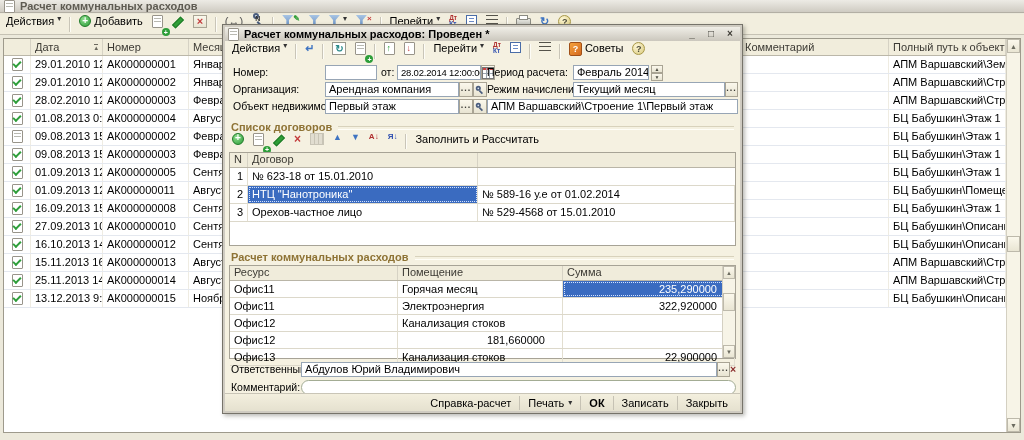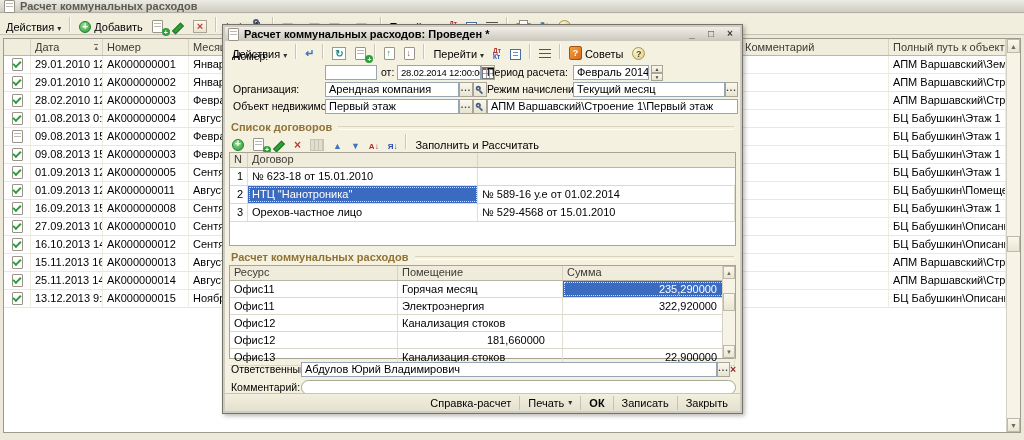--- a/index.html
+++ b/index.html
@@ -5,21 +5,21 @@
   html,body{margin:0;padding:0;}
   .screen{position:relative;width:1024px;height:440px;background:#ECE9DB;overflow:hidden;
           font-family:"Liberation Sans",sans-serif;font-size:11px;color:#000;}
   
   .mw-title{position:absolute;left:0;top:0;width:100%;height:13px;
     background:linear-gradient(#EDEBE5,#CFCBC2);border-bottom:1px solid #B3AFA4;
     display:flex;align-items:center;gap:5px;padding-left:4px;box-sizing:border-box;
     font-weight:bold;color:#5E5B52;}
   .mw-toolbar{position:absolute;left:0;top:14px;width:100%;height:21px;background:#F2EEDE;
     border-bottom:1px solid #C6C2B4;display:flex;align-items:center;gap:3px;padding:0 3px;box-sizing:border-box;}
-  .tb-btn{height:18px;display:inline-flex;align-items:flex-end;gap:3px;padding:0 3px;white-space:nowrap;}
+  .tb-btn{height:18px;display:inline-flex;align-items:flex-start;gap:3px;padding:0 3px;white-space:nowrap;}
   .tb-sep{width:1px;height:15px;background:#C9C5B8;border-right:1px solid #FDFCF6;margin:0 2px;}
   .caret{font-size:8px;color:#333;line-height:1;}
   
   .page{width:9px;height:11px;background:#fff;border:1px solid #98948A;border-radius:1px;position:relative;flex:0 0 auto;}
   .page.lines::before{content:"";position:absolute;left:1px;right:1px;top:2px;height:6px;
     background:repeating-linear-gradient(#B9B9B1 0 1px,transparent 1px 3px);}
   .page .chk{position:absolute;left:0;top:2px;width:6px;height:3px;border-left:2px solid #2E9E3A;
     border-bottom:2px solid #2E9E3A;transform:rotate(-45deg);}
   .page .arr-up{position:absolute;left:1px;top:0px;color:#2E9E3A;font-size:9px;font-weight:bold;line-height:10px;}
   .page .arr-dn{position:absolute;left:1px;top:0px;color:#C43C3C;font-size:9px;font-weight:bold;line-height:10px;}
@@ -465,21 +465,21 @@
         <span class="tb-sep"></span>
         <span class="tb-btn">
           <span class="advice"></span>
           <span>Советы</span>
         </span>
         <span class="tb-btn">
             <span class="helpc"></span>
           </span>
       </div>
 
-      <span class="lbl" style="left:8px;top:8px">Номер:</span>
+      <span class="lbl" style="left:8px;top:24px">Номер:</span>
       <span class="inp" style="left:100px;top:24px;width:52px"></span>
       <span class="lbl" style="left:156px;top:24px">от:</span>
       <span class="inp" style="left:172px;top:24px;width:84px;font-size:9.5px;letter-spacing:-0.2px">28.02.2014 12:00:00</span>
       <span class="btn-sq" style="left:256px;top:24px;width:14px">
           <span class="cal"></span>
         </span>
       <span class="lbl" style="left:262px;top:24px">Период расчета:</span>
       <span class="inp" style="left:348px;top:24px;width:76px;justify-content:space-between">
         <span>Февраль 2014</span>
 

